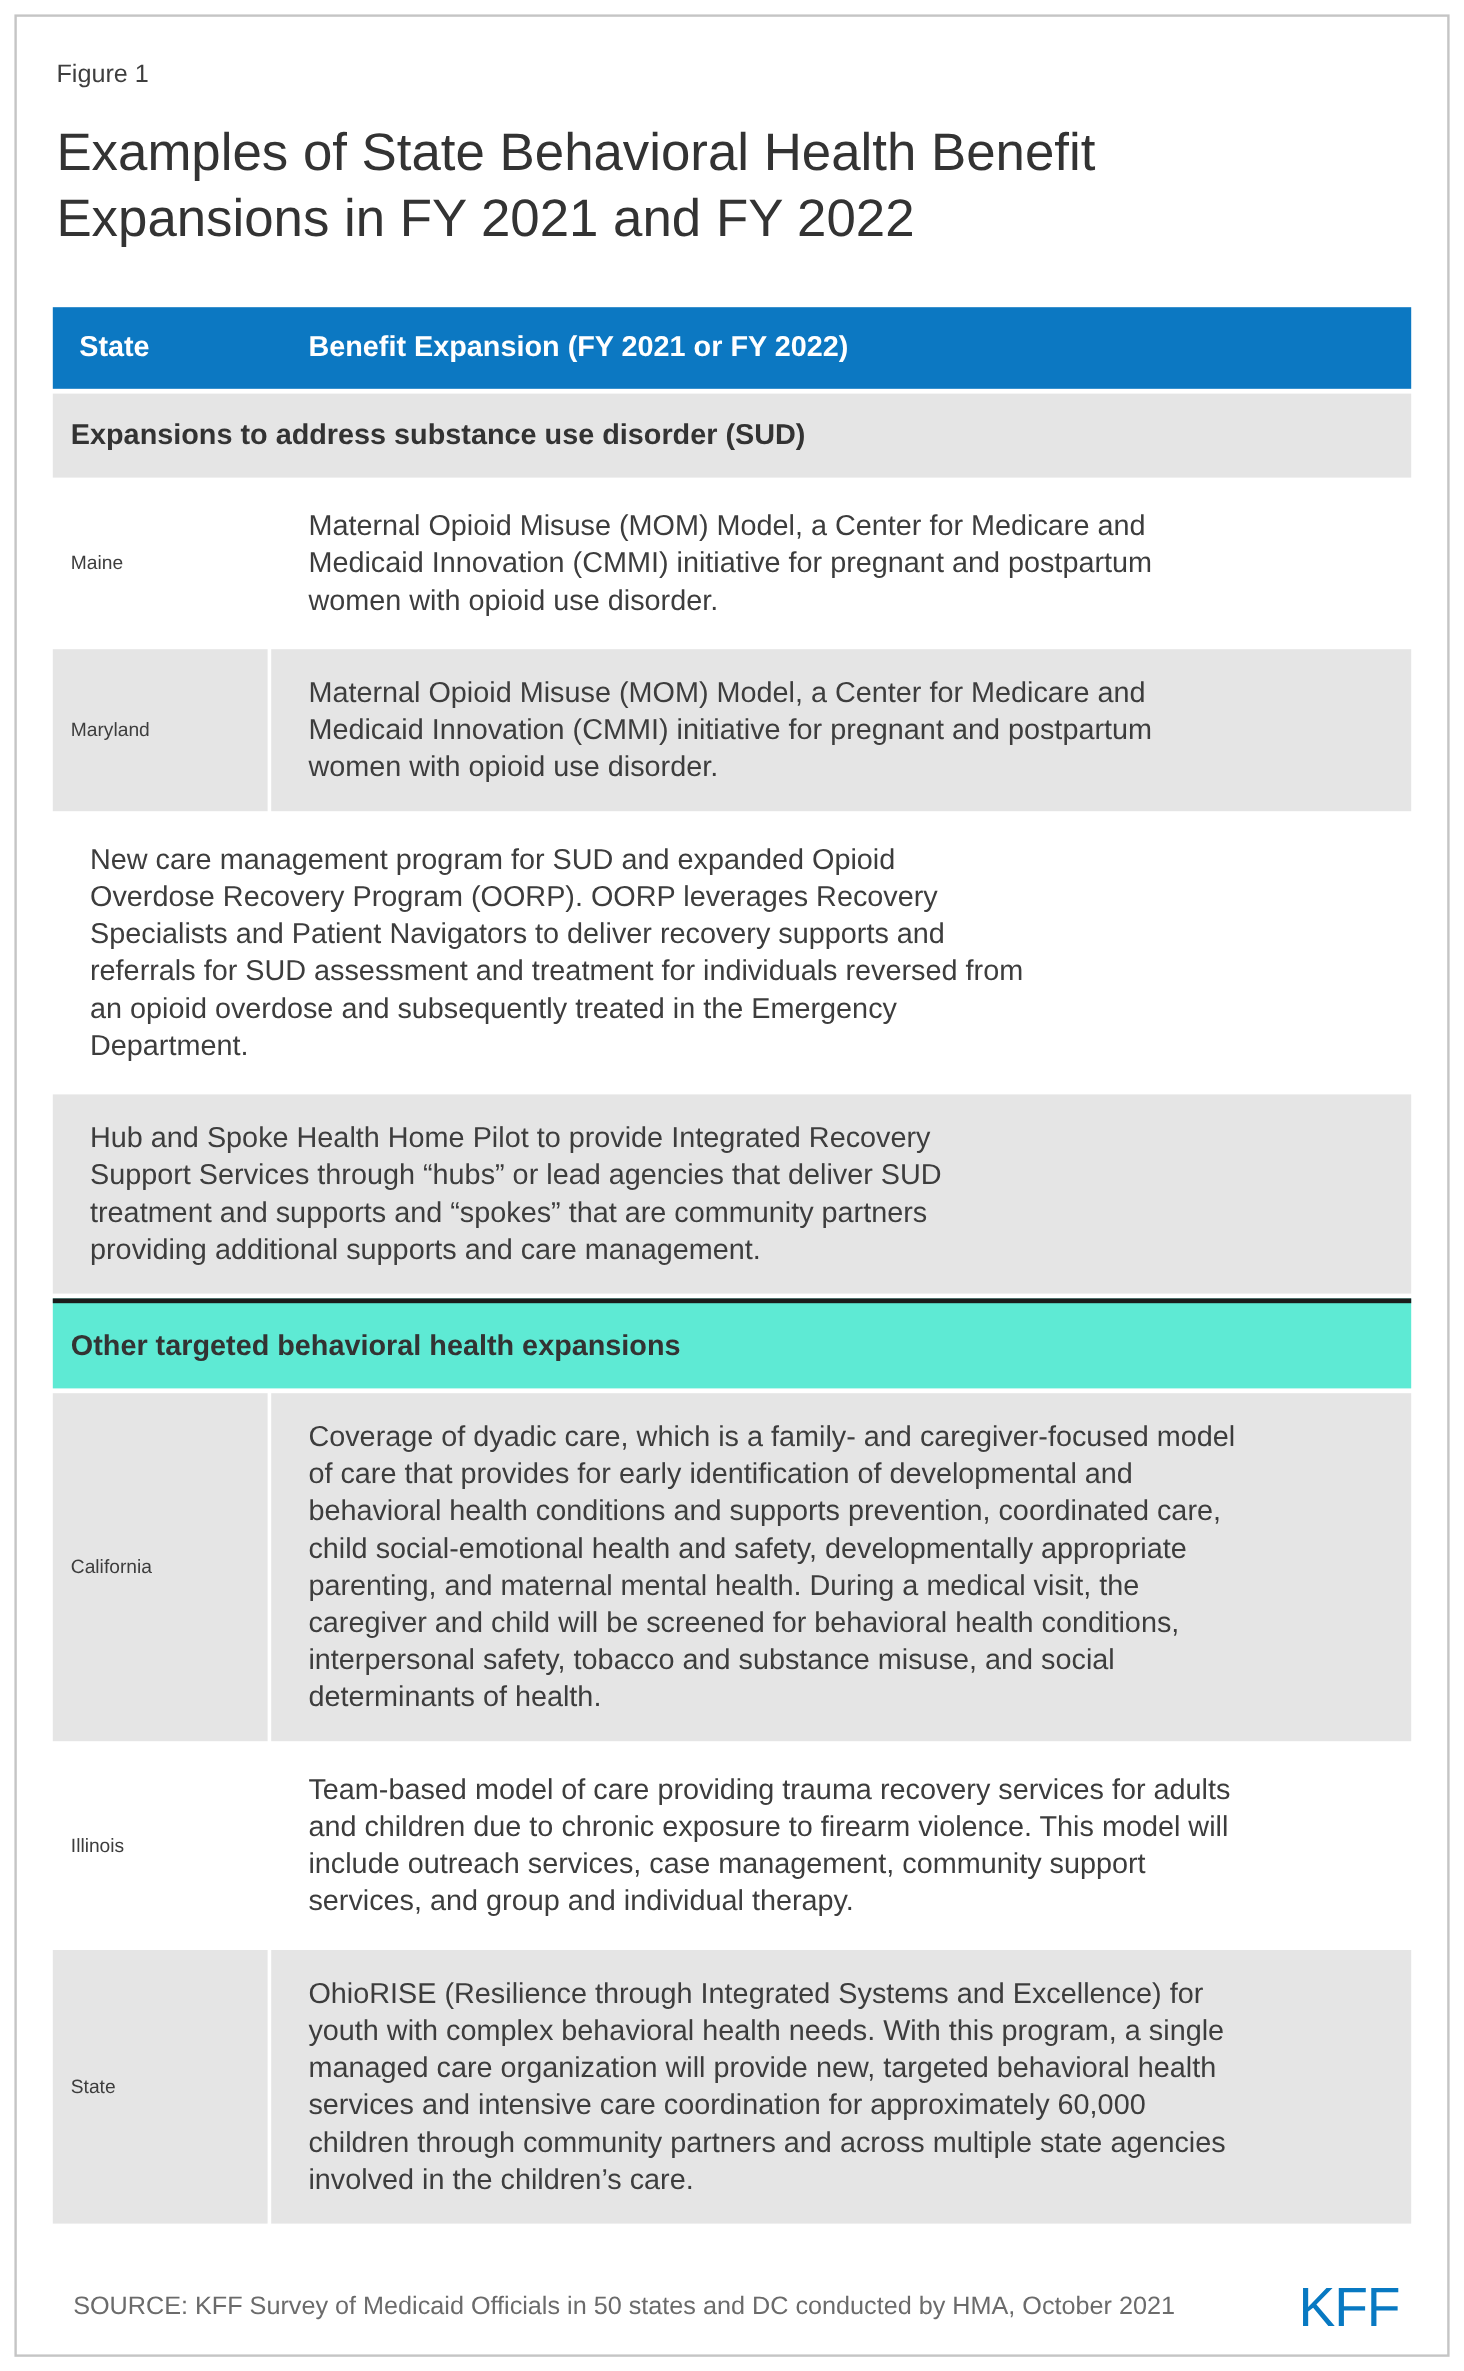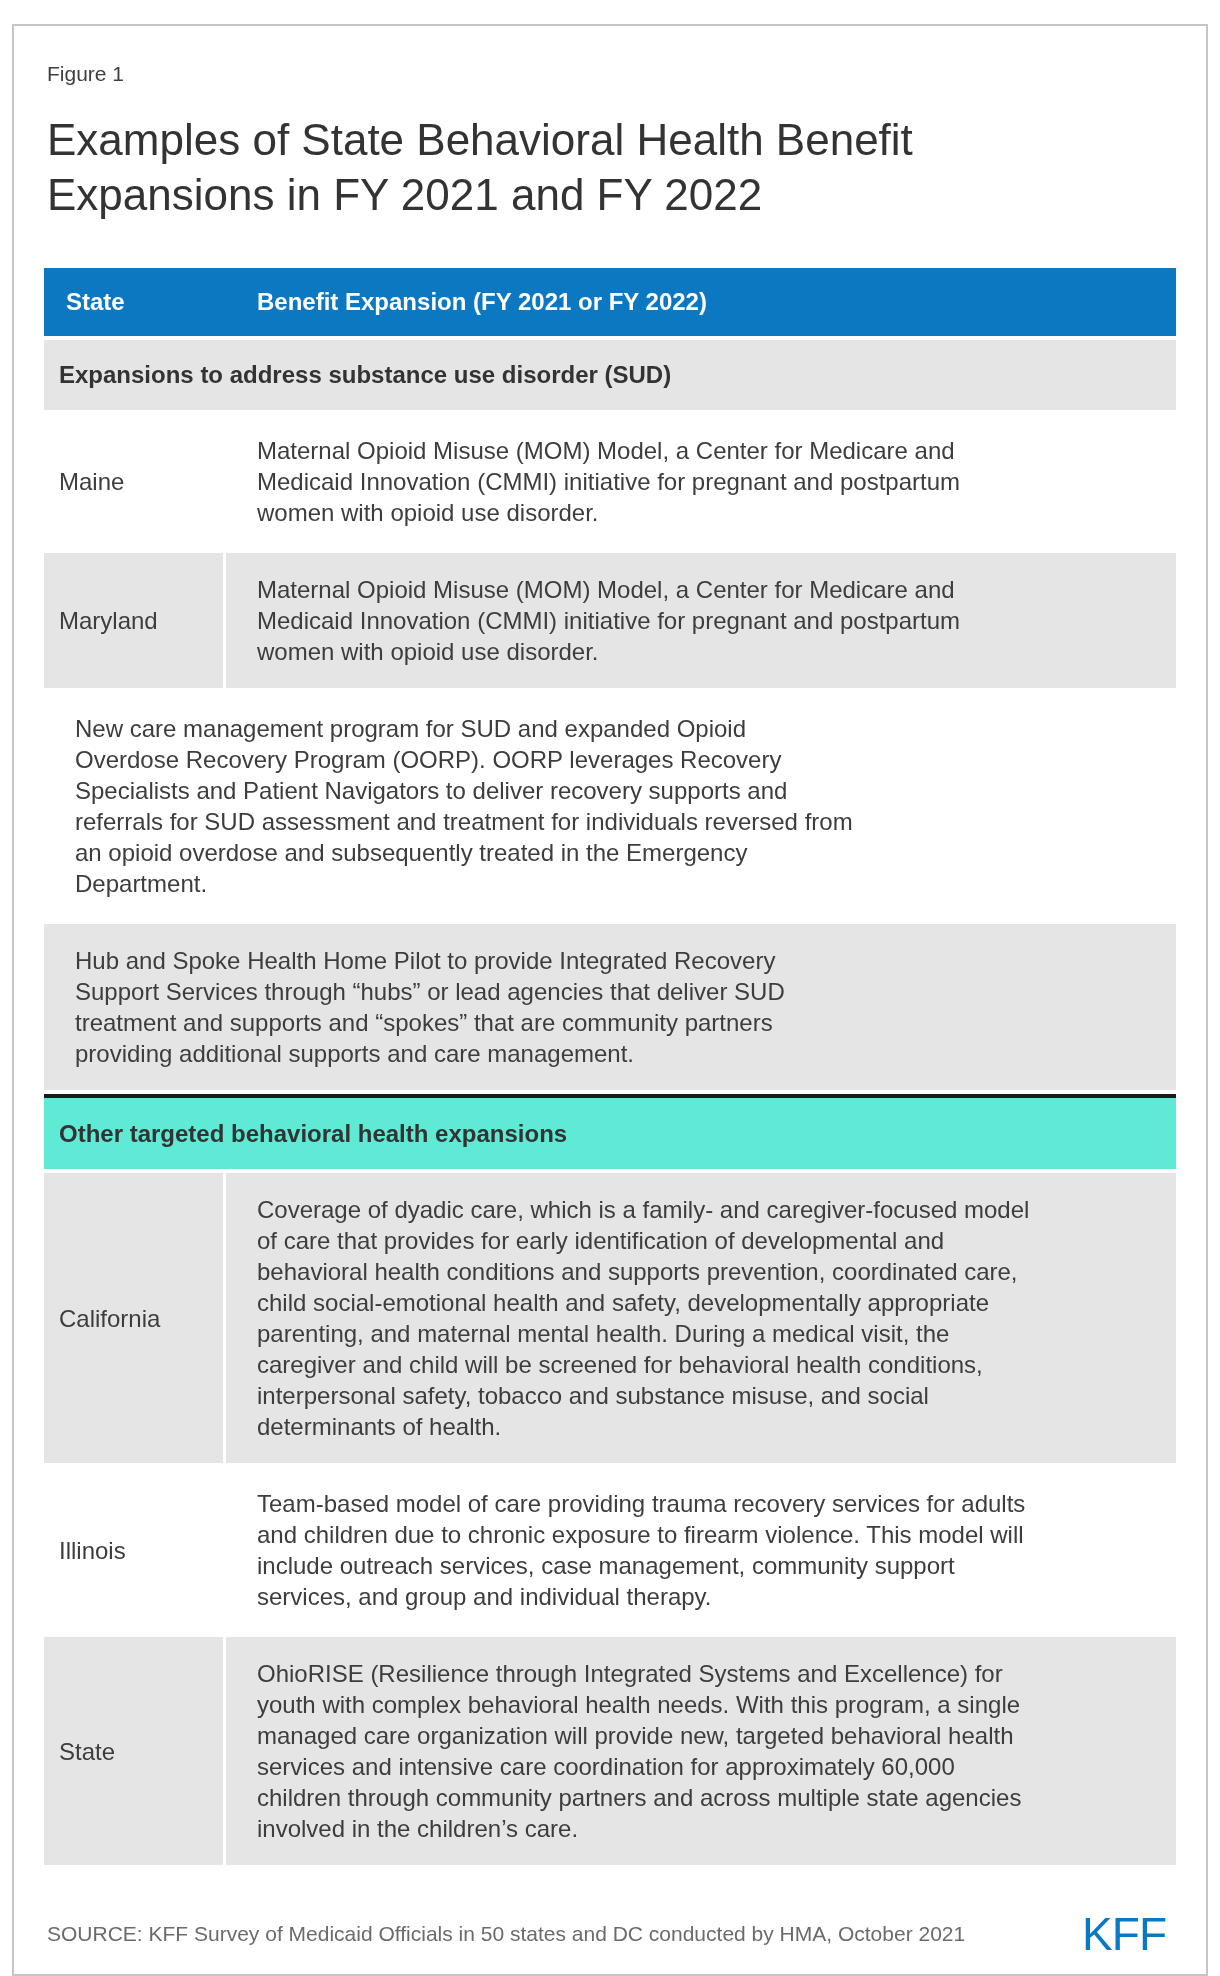--- a/index.html
+++ b/index.html
@@ -10,21 +10,21 @@
   }
   .page {
     position: relative;
     width: 1220px;
     height: 1976px;
     background: #ffffff;
   }
   .card {
     position: absolute;
     left: 12px;
-    top: 24px;
+    top: 12px;
     width: 1196px;
     height: 1952px;
     box-sizing: border-box;
     border: 2px solid #c5c5c5;
     background: #ffffff;
     padding: 36px 30px 0 30px;
     overflow: hidden;
   }
   .figure-label {
     margin-left: 3px;
@@ -49,21 +49,21 @@
   .t-row {
     display: flex;
     column-gap: 3px;
   }
   .cell-state {
     flex: 0 0 179px;
     box-sizing: border-box;
     display: flex;
     align-items: center;
     padding-left: 15px;
-    font-size: 24px;
+    font-size: 16px;
     line-height: 31px;
     color: #3d3d3d;
     white-space: pre-line;
     text-align: right;
   }
   .cell-desc {
     flex: 1 1 auto;
     box-sizing: border-box;
     padding: 21px 42px 21px 31px;
     font-size: 24px;
@@ -117,20 +117,21 @@
   .card-footer {
     margin-top: 46px;
     display: flex;
     justify-content: space-between;
     align-items: center;
     padding: 0 10px 0 3px;
   }
   .source-text {
     font-size: 21px;
     color: #6b6b6b;
+    margin-left: 14px;
   }
   .kff-logo {
     font-size: 46px;
     font-weight: 400;
     letter-spacing: -1px;
     color: #0879c2;
     font-style: normal;
     line-height: 46px;
   }
 </style>

